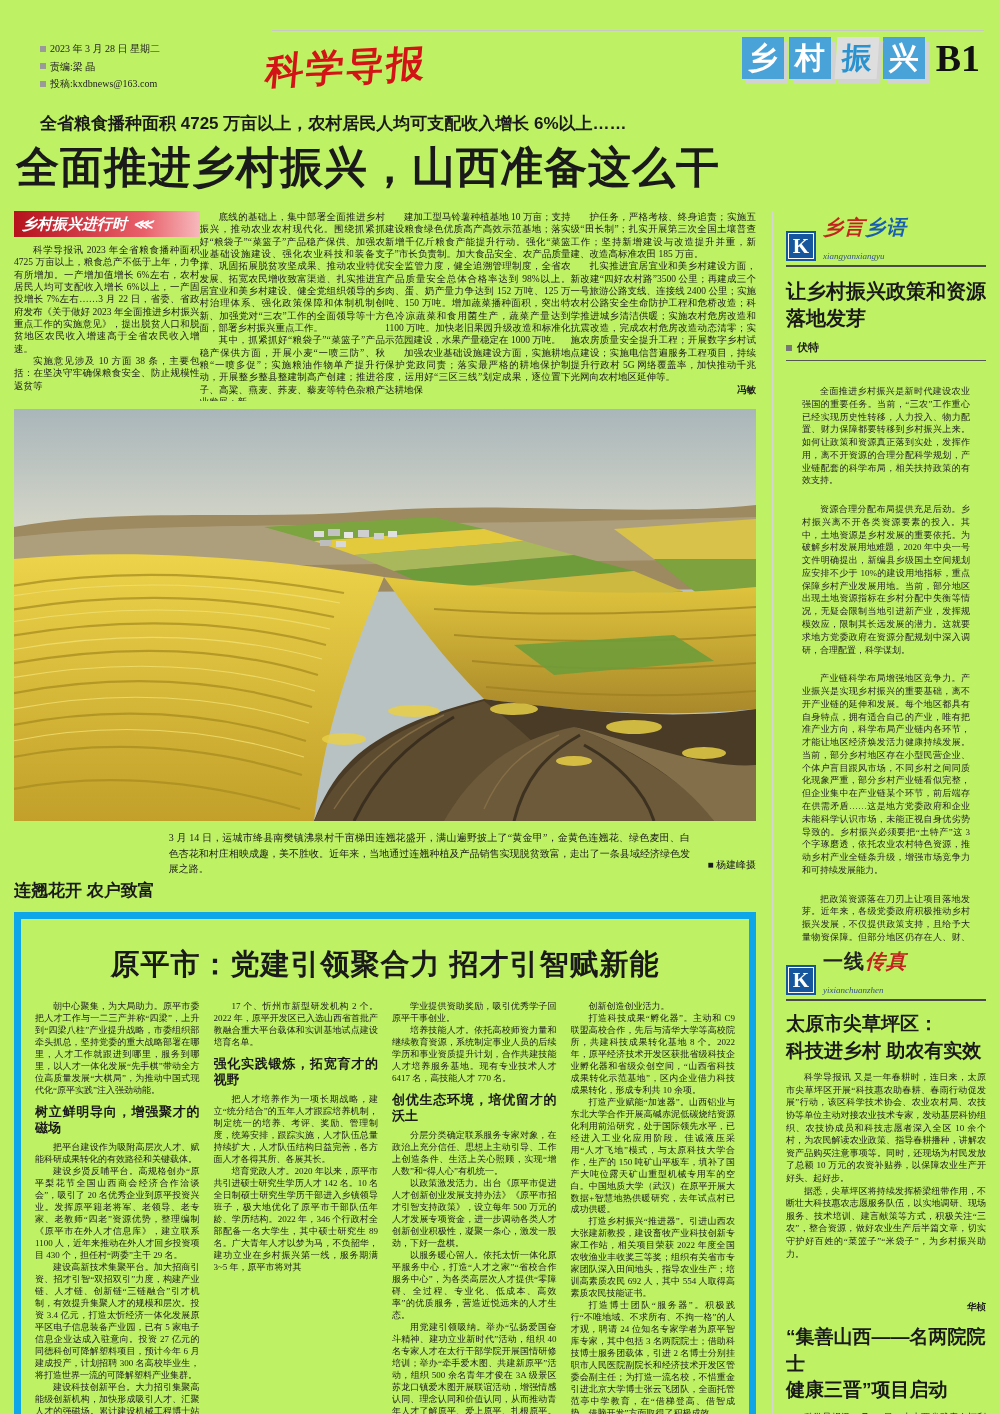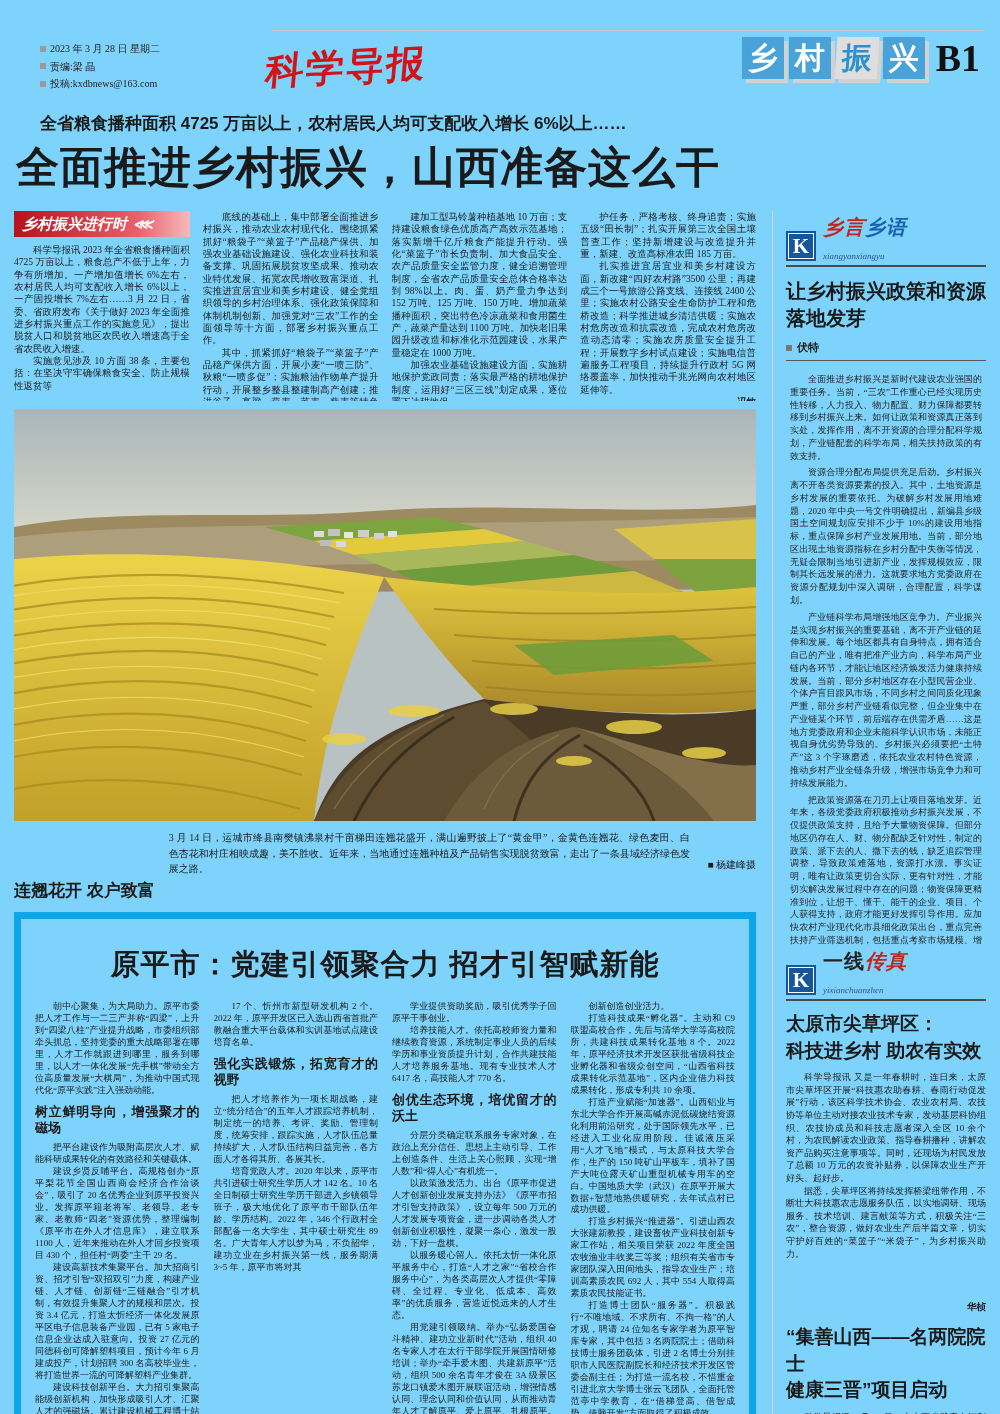--- a/index.html
+++ b/index.html
@@ -1,16 +1,16 @@
 <!DOCTYPE html>
 <html><head>
 <meta charset="utf-8">
 <style>
   html,body{margin:0;padding:0;background:#e8e8e4;}
-  .page{width:1000px;height:1414px;box-sizing:border-box;margin:0 auto;background:#7dd3fc;
+  .page{width:1000px;height:1414px;box-sizing:border-box;margin:0 auto;background:#bef264;
         padding:6px 14px;overflow:hidden;font-family:"Liberation Serif",serif;color:#1a1a1a;position:relative;}
   
   header{position:relative;height:94px;}
   .topline{position:absolute;left:258px;right:2px;top:24px;border-top:1px solid #c8c8c8;}
   .hleft{position:absolute;left:26px;top:34px;font-size:10px;line-height:1.75;color:#222;}
   .hleft .row{display:flex;align-items:center;gap:4px;}
   .sq{width:6px;height:6px;background:#9a9a9a;display:inline-block;flex:0 0 auto;}
   .logo{position:absolute;left:252px;top:36px;font-size:38px;font-weight:bold;color:#d21417;
         transform:skewX(-8deg) rotate(-3deg);letter-spacing:2px;font-family:"Liberation Serif",serif;}
   .section{position:absolute;right:6px;top:30px;display:flex;align-items:center;gap:5px;}
@@ -19,21 +19,21 @@
         font-family:"Liberation Sans",sans-serif;}
   .tile.alt{background:#dedede;color:#2a93cf;transform:skewX(-4deg);}
   .pageno{font-size:38px;font-weight:bold;font-family:"Liberation Serif",serif;color:#111;margin-left:6px;}
   
   .kicker{font-size:17px;font-weight:bold;margin:12px 0 2px 26px;font-family:"Liberation Sans",sans-serif;}
   .headline{font-size:43px;font-weight:700;letter-spacing:1px;margin:4px 0 14px 2px;
             font-family:"Liberation Sans",sans-serif;}
   .content{display:grid;grid-template-columns:742px 1fr;column-gap:16px;}
   aside{border-left:1px solid #d5d5d5;padding-left:13px;height:1248px;overflow:hidden;}
   
-  .lead-cols{display:flex;gap:13px;height:190px;overflow:hidden;}
+  .lead-cols{display:flex;height:190px;overflow:hidden;}
   .lead-col{flex:1 1 0;font-size:9.5px;line-height:1.3;text-align:justify;overflow:hidden;}
   .lead-col p{margin:0;text-indent:2em;}
   .tag{height:26px;margin-bottom:7px;display:flex;align-items:center;gap:6px;padding:0 8px;
        background:linear-gradient(90deg,#b5121c,#e9606a 70%,#f6b9bd);color:#fff;
        font-size:15px;font-weight:bold;font-style:italic;font-family:"Liberation Sans",sans-serif;white-space:nowrap;}
   .tag .chev{font-size:14px;letter-spacing:-2px;}
   .lead-byline{text-align:right;font-weight:bold;text-indent:0 !important;}
   
   .photo{width:742px;height:412px;margin-top:8px;overflow:hidden;background:#b9c2c2;}
   
@@ -59,21 +59,21 @@
          box-shadow:inset 0 0 0 2px #15569d, inset 0 0 0 3px #ffffff;flex:0 0 auto;}
   .brand-text{line-height:1;}
   .brand-cn{font-size:20px;font-weight:bold;font-style:italic;letter-spacing:1px;}
   .bc-red{color:#c2251f;} .bc-blue{color:#1a5fae;} .bc-dark{color:#222;font-style:normal;}
   .pinyin{display:block;font-size:9px;font-style:italic;color:#35508c;margin-top:15px;}
   .essay-title{font-size:20px;font-weight:800;line-height:1.35;margin:11px 0 8px;
                font-family:"Liberation Sans",sans-serif;}
   .author{display:flex;align-items:center;gap:5px;font-size:11px;font-weight:bold;
           border-bottom:1px solid #555;padding-bottom:5px;margin-bottom:8px;}
   .author .sq{background:#777;}
-  .essay-body p{margin:4px;font-size:9px;line-height:1.42;text-align:justify;text-indent:2em;color:#242424;}
+  .essay-body p{margin:16px;font-size:9px;line-height:1.42;text-align:justify;text-indent:2em;color:#242424;}
   .news-title{font-size:19px;font-weight:bold;line-height:1.4;margin:10px 0 7px;
               font-family:"Liberation Sans",sans-serif;}
   .news-body p{margin:0;font-size:9px;line-height:1.4;text-align:justify;text-indent:2em;}
   .news-by{text-align:right;font-weight:bold;font-size:9.5px;margin:2px 0 6px;}
   .essay-wrap{height:576px;overflow:hidden;}
   .news1-wrap{height:228px;overflow:hidden;}
   .news2-wrap{height:252px;overflow:hidden;}
 </style>
 </head>
 <body>

